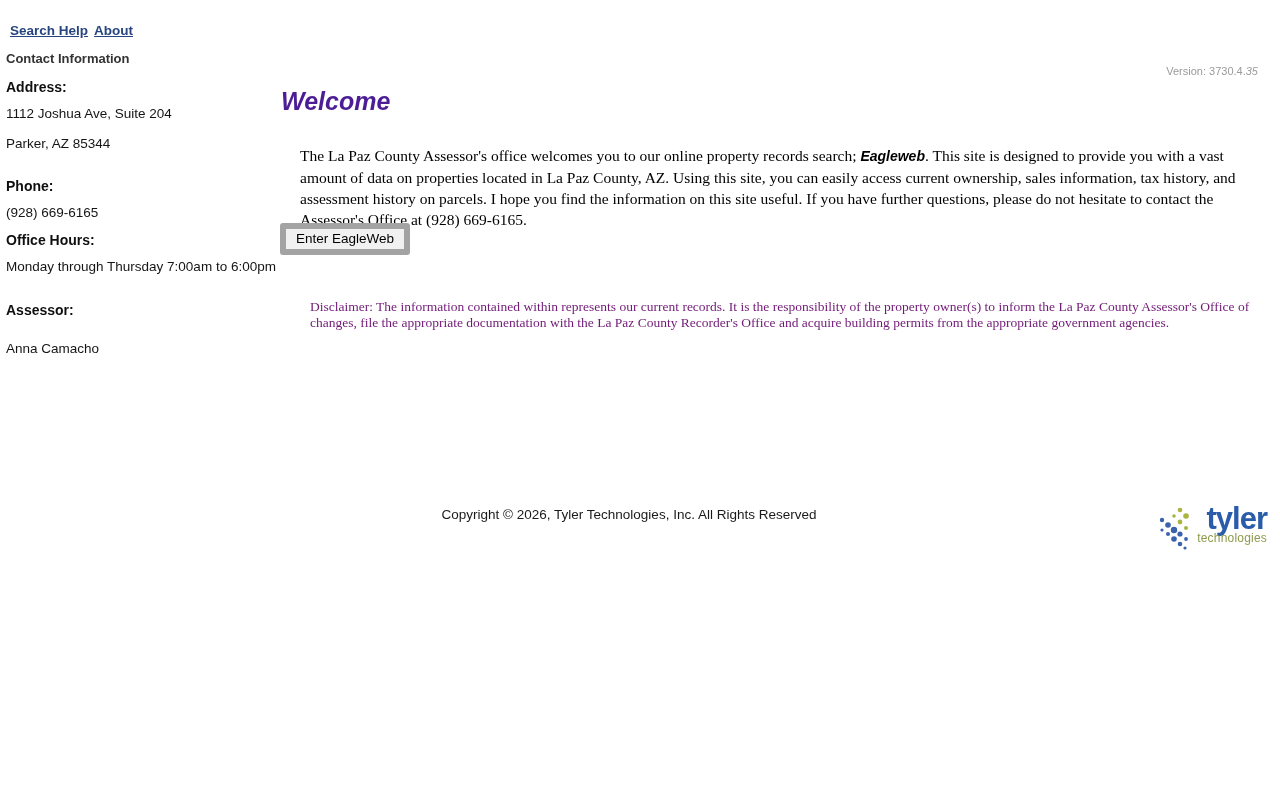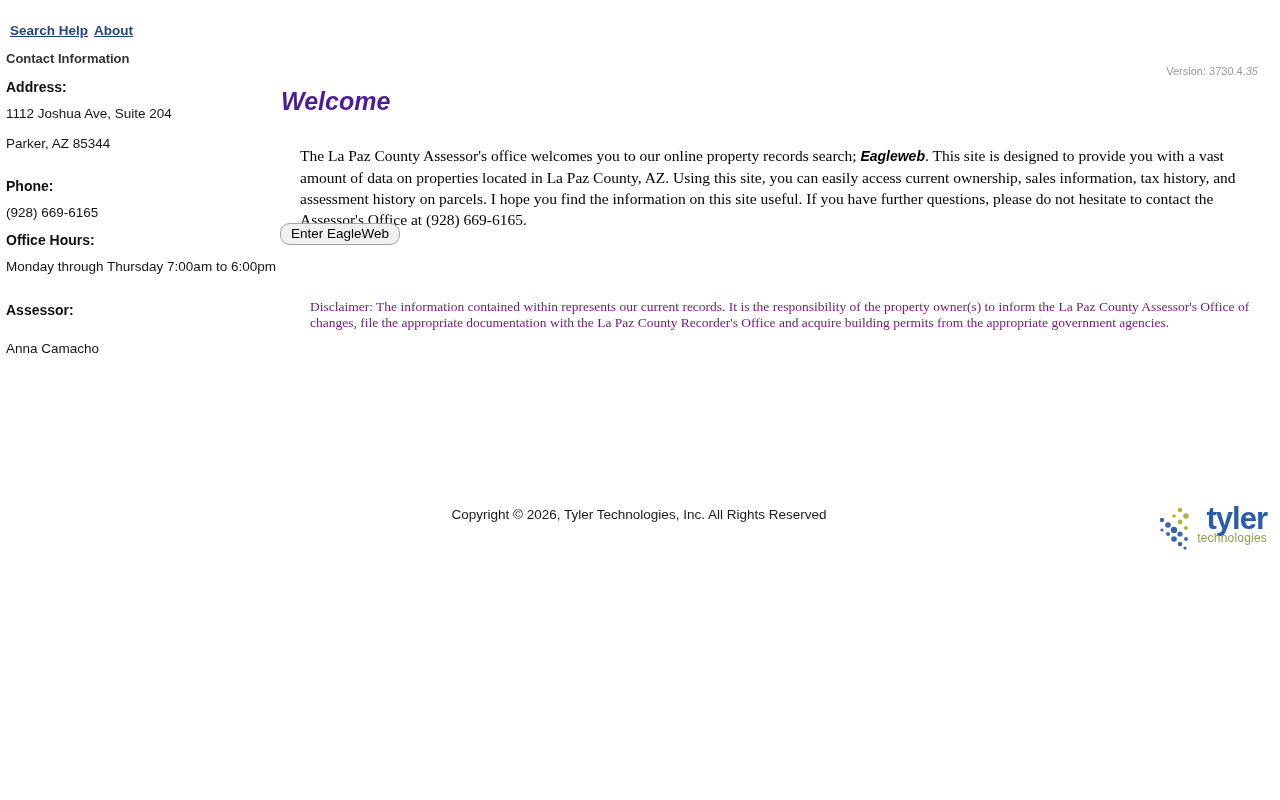--- a/index.html
+++ b/index.html
@@ -59,35 +59,35 @@
   }
   .intro .hl {
     font-family: "Liberation Sans", sans-serif;
     font-weight: bold; font-style: italic; font-size: 14px;
   }
   .enter-btn {
     position: absolute; left: 280px; top: 223px;
     font-family: "Liberation Sans", sans-serif;
     font-size: 13.5px; color: #000;
     background: #f1f1f1;
-    border: 1px solid #a3a3a3;
-    border-radius: 10px;
+    border: 6px solid #a3a3a3;
+    border-radius: 3px;
     padding: 2px 10px 3px 10px;
     cursor: pointer;
   }
   .disclaimer {
     position: absolute; left: 310px; top: 299px; width: 942px;
     font-family: "Liberation Serif", serif;
     font-size: 13.5px; line-height: 15.5px; color: #701a75;
   }
 
   
   .copyright {
     position: absolute; left: 0; top: 507px; width: 1258px;
-    text-align: center; font-size: 13.5px; color: #1a1a1a; padding-left: 10px;
+    text-align: center; font-size: 13.5px; color: #1a1a1a;
   }
   .logo {
     position: absolute; right: 13px; top: 503px;
     display: flex; align-items: flex-start; gap: 4px;
     cursor: pointer;
   }
   .logo-mark { margin-top: 2px; }
   .logo-text-wrap { display: flex; flex-direction: column; align-items: flex-end; }
   .logo-text {
     font-size: 31px; line-height: 31px; font-weight: bold;

